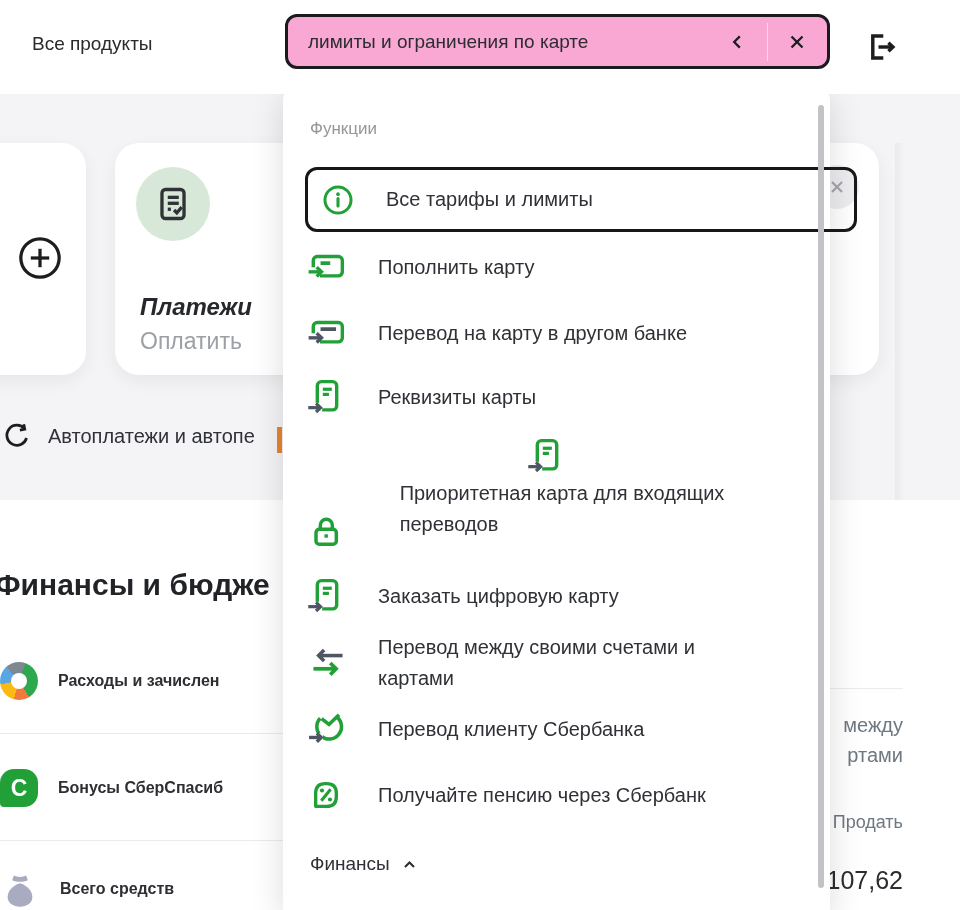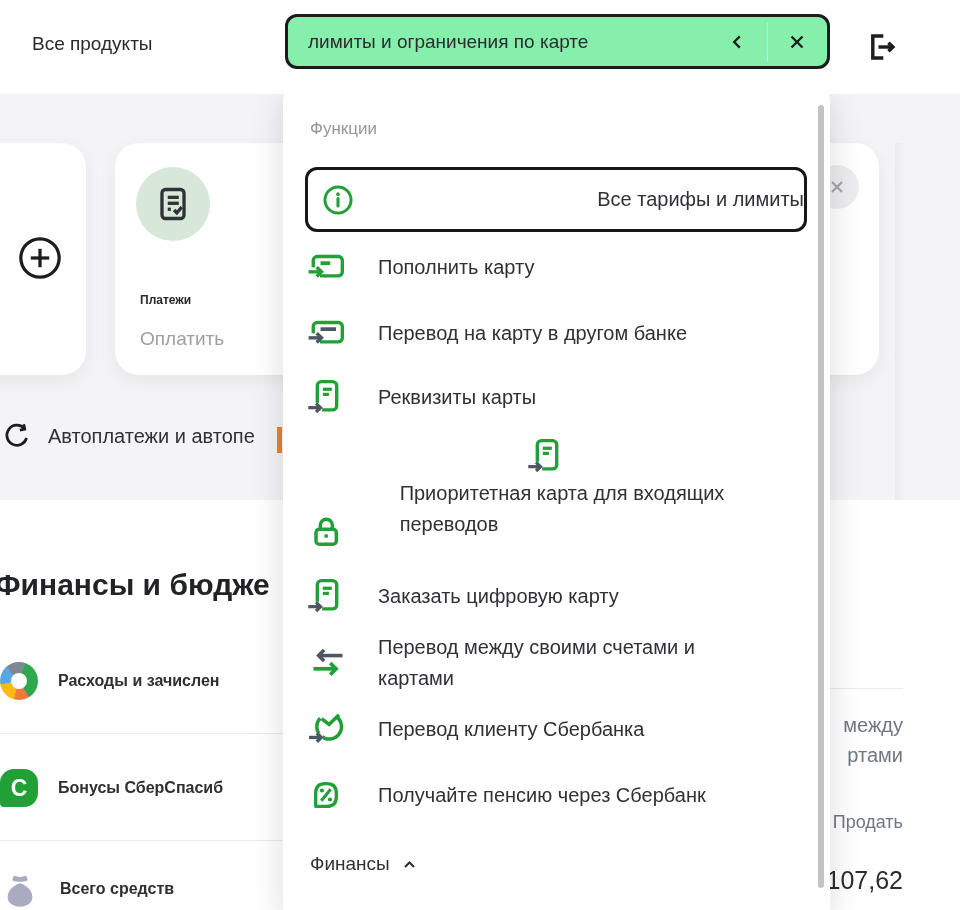--- a/index.html
+++ b/index.html
@@ -6,41 +6,41 @@
   body{
     width:960px;height:910px;position:relative;overflow:hidden;
     background:#fff;font-family:"Liberation Sans","DejaVu Sans",sans-serif;
     -webkit-font-smoothing:antialiased;
   }
   
   .topbar{position:absolute;left:0;top:0;width:960px;height:94px;background:#fff;z-index:5;}
   .all-products{position:absolute;left:32px;top:33px;font-size:19px;color:#2a2a2e;}
   .search-box{
     position:absolute;left:285px;top:14px;width:545px;height:55px;box-sizing:border-box;
-    border:3px solid #1b1b1e;border-radius:12px;background:#86efac;
+    border:3px solid #1b1b1e;border-radius:12px;background:#f9a8d4;
     display:flex;align-items:center;z-index:6;
   }
   .search-text{flex:1;padding-left:20px;font-size:19px;color:#2c2c31;white-space:nowrap;overflow:hidden;}
   .sb-btn{width:36px;height:40px;display:flex;align-items:center;justify-content:center;background:none;border:none;cursor:pointer;padding:0;}
   .sb-divider{width:1px;height:38px;background:#e4e4e7;margin:0 11px;}
   .search-box .pad-r{width:12px;}
   .logout-btn{position:absolute;left:858px;top:25px;width:44px;height:44px;display:flex;align-items:center;justify-content:center;background:none;border:none;cursor:pointer;padding:0;}
   
   .bg{position:absolute;inset:0;z-index:1;}
   .gray-band{position:absolute;left:0;top:94px;width:960px;height:406px;background:#f4f4f6;}
   .seam{position:absolute;left:895px;top:143px;width:10px;height:357px;
     background:linear-gradient(to right,rgba(0,0,0,0.045),rgba(0,0,0,0));}
   .card{position:absolute;background:#fff;border-radius:24px;box-shadow:0 6px 18px rgba(0,0,0,0.06);}
   .card.left-partial{left:-40px;top:143px;width:126px;height:232px;}
   .plus-btn{position:absolute;left:57px;top:92px;width:46px;height:46px;background:none;border:none;padding:0;cursor:pointer;}
   .card.payments{left:115px;top:143px;width:215px;height:232px;}
   .pay-circle{position:absolute;left:21px;top:24px;width:74px;height:74px;border-radius:50%;
     background:#d8e8d8;display:flex;align-items:center;justify-content:center;}
-  .pay-title{position:absolute;left:25px;top:150px;font-size:12px;font-weight:700;color:#26282b;}
-  .pay-sub{position:absolute;left:25px;top:185px;font-size:19px;color:#9ba0a6;}
+  .pay-title{position:absolute;left:25px;top:150px;font-size:24px;font-weight:700;color:#26282b;font-style:italic;}
+  .pay-sub{position:absolute;left:25px;top:185px;font-size:23px;color:#9ba0a6;}
   .card.hidden-right{left:560px;top:143px;width:319px;height:232px;}
   .dismiss-btn{position:absolute;left:255px;top:22px;width:44px;height:44px;border-radius:50%;
     background:#ededef;border:none;display:flex;align-items:center;justify-content:center;cursor:pointer;padding:0;}
   .autopay{position:absolute;left:2px;top:421px;display:flex;align-items:center;gap:16px;}
   .autopay-label{font-size:20px;color:#2f3136;font-weight:500;white-space:nowrap;}
   .orange-sliver{position:absolute;left:277px;top:427px;width:5px;height:26px;background:#e8832f;}
   .fin-heading{position:absolute;left:-5px;top:568px;font-size:30px;font-weight:700;color:#212327;white-space:nowrap;}
   .fin-row{position:absolute;left:0;display:flex;align-items:center;gap:20px;height:42px;}
   .fin-row .lbl{font-size:16px;font-weight:600;color:#2d2f33;white-space:nowrap;}
   .hr{position:absolute;height:1px;background:#ebebed;}
@@ -56,22 +56,22 @@
   
   .panel{
     position:absolute;left:283px;top:85px;width:547px;height:825px;background:#fff;
     border-radius:16px 16px 0 0;box-shadow:0 10px 34px rgba(0,0,0,0.14);z-index:4;
   }
   .panel-label{position:absolute;left:27px;top:34px;font-size:17px;color:#96969b;}
   .dd-item{position:absolute;left:23px;right:40px;display:flex;align-items:center;cursor:pointer;}
   .dd-ic{width:44px;flex:0 0 44px;display:flex;align-items:center;justify-content:flex-start;}
   .dd-label{margin-left:28px;font-size:20px;line-height:31px;color:#2f3136;white-space:pre-line;max-width:430px;}
   .dd-item.selected{
-    left:22px;width:502px;right:auto;height:65px;box-sizing:border-box;
-    border:3px solid #17171a;border-radius:12px;padding-left:13px;justify-content:space-between;
+    left:22px;width:552px;right:auto;height:65px;box-sizing:border-box;
+    border:3px solid #17171a;border-radius:12px;padding-left:13px;
   }
   .dd-item.selected .dd-ic{width:34px;flex-basis:34px;}
   .dd-item.selected .dd-label{margin-left:31px;}
   .hide-link{position:absolute;left:27px;top:768px;display:flex;align-items:center;gap:12px;cursor:pointer;}
   .hide-label{font-size:19px;color:#2f3136;}
   .scroll-thumb{position:absolute;right:6px;top:20px;width:6px;height:783px;border-radius:3px;background:#c3c3c7;}
   svg{display:block;}
 </style>
 </head>
 <body>

